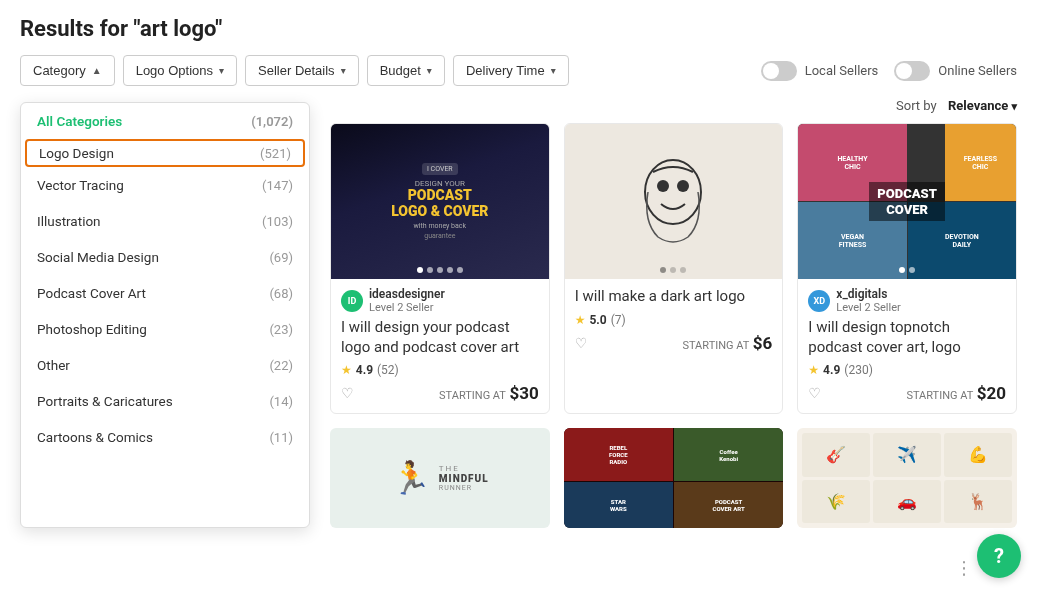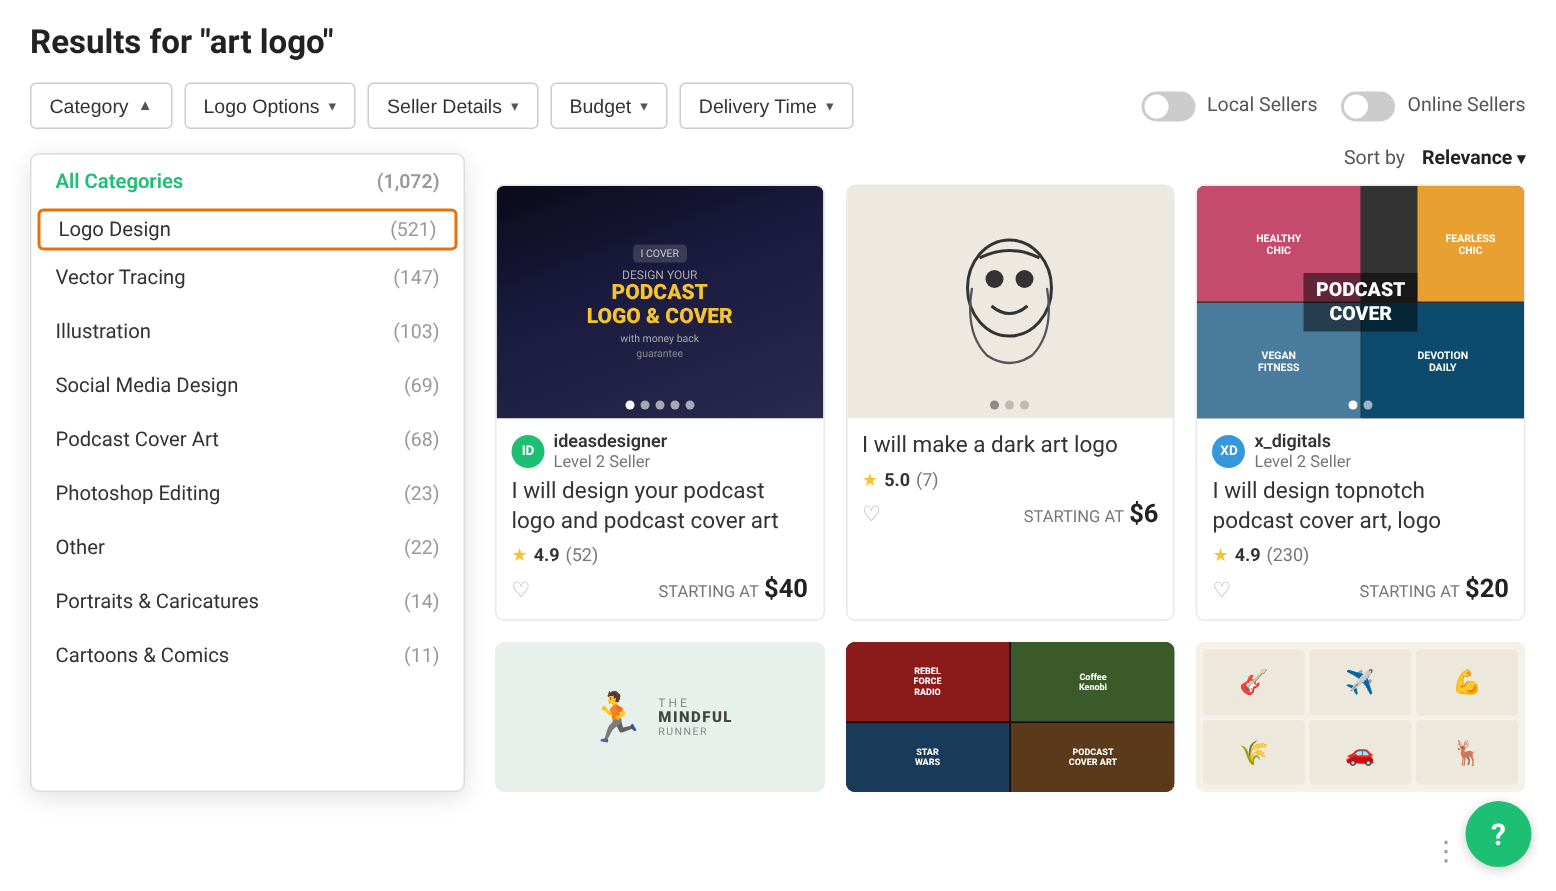--- a/index.html
+++ b/index.html
@@ -293,21 +293,21 @@
             <div class="gig-title">I will design your podcast logo and podcast cover art</div>
             <div class="gig-rating">
               <span class="star">★</span>
               <span class="rating-val">4.9</span>
               <span class="rating-count">(52)</span>
             </div>
             <div class="price-row-inner">
               <span class="heart">♡</span>
               <div>
                 <span style="font-size:11px;color:#777;">STARTING AT</span>
-                <span class="price">$40</span>
+                <span class="price">$30</span>
               </div>
             </div>
           </div>
         </div>
 
         <div class="gig-card">
           <div class="gig-image">
             <div class="dark-art-img">
               <svg width="80" height="100" viewBox="0 0 80 100">
 

